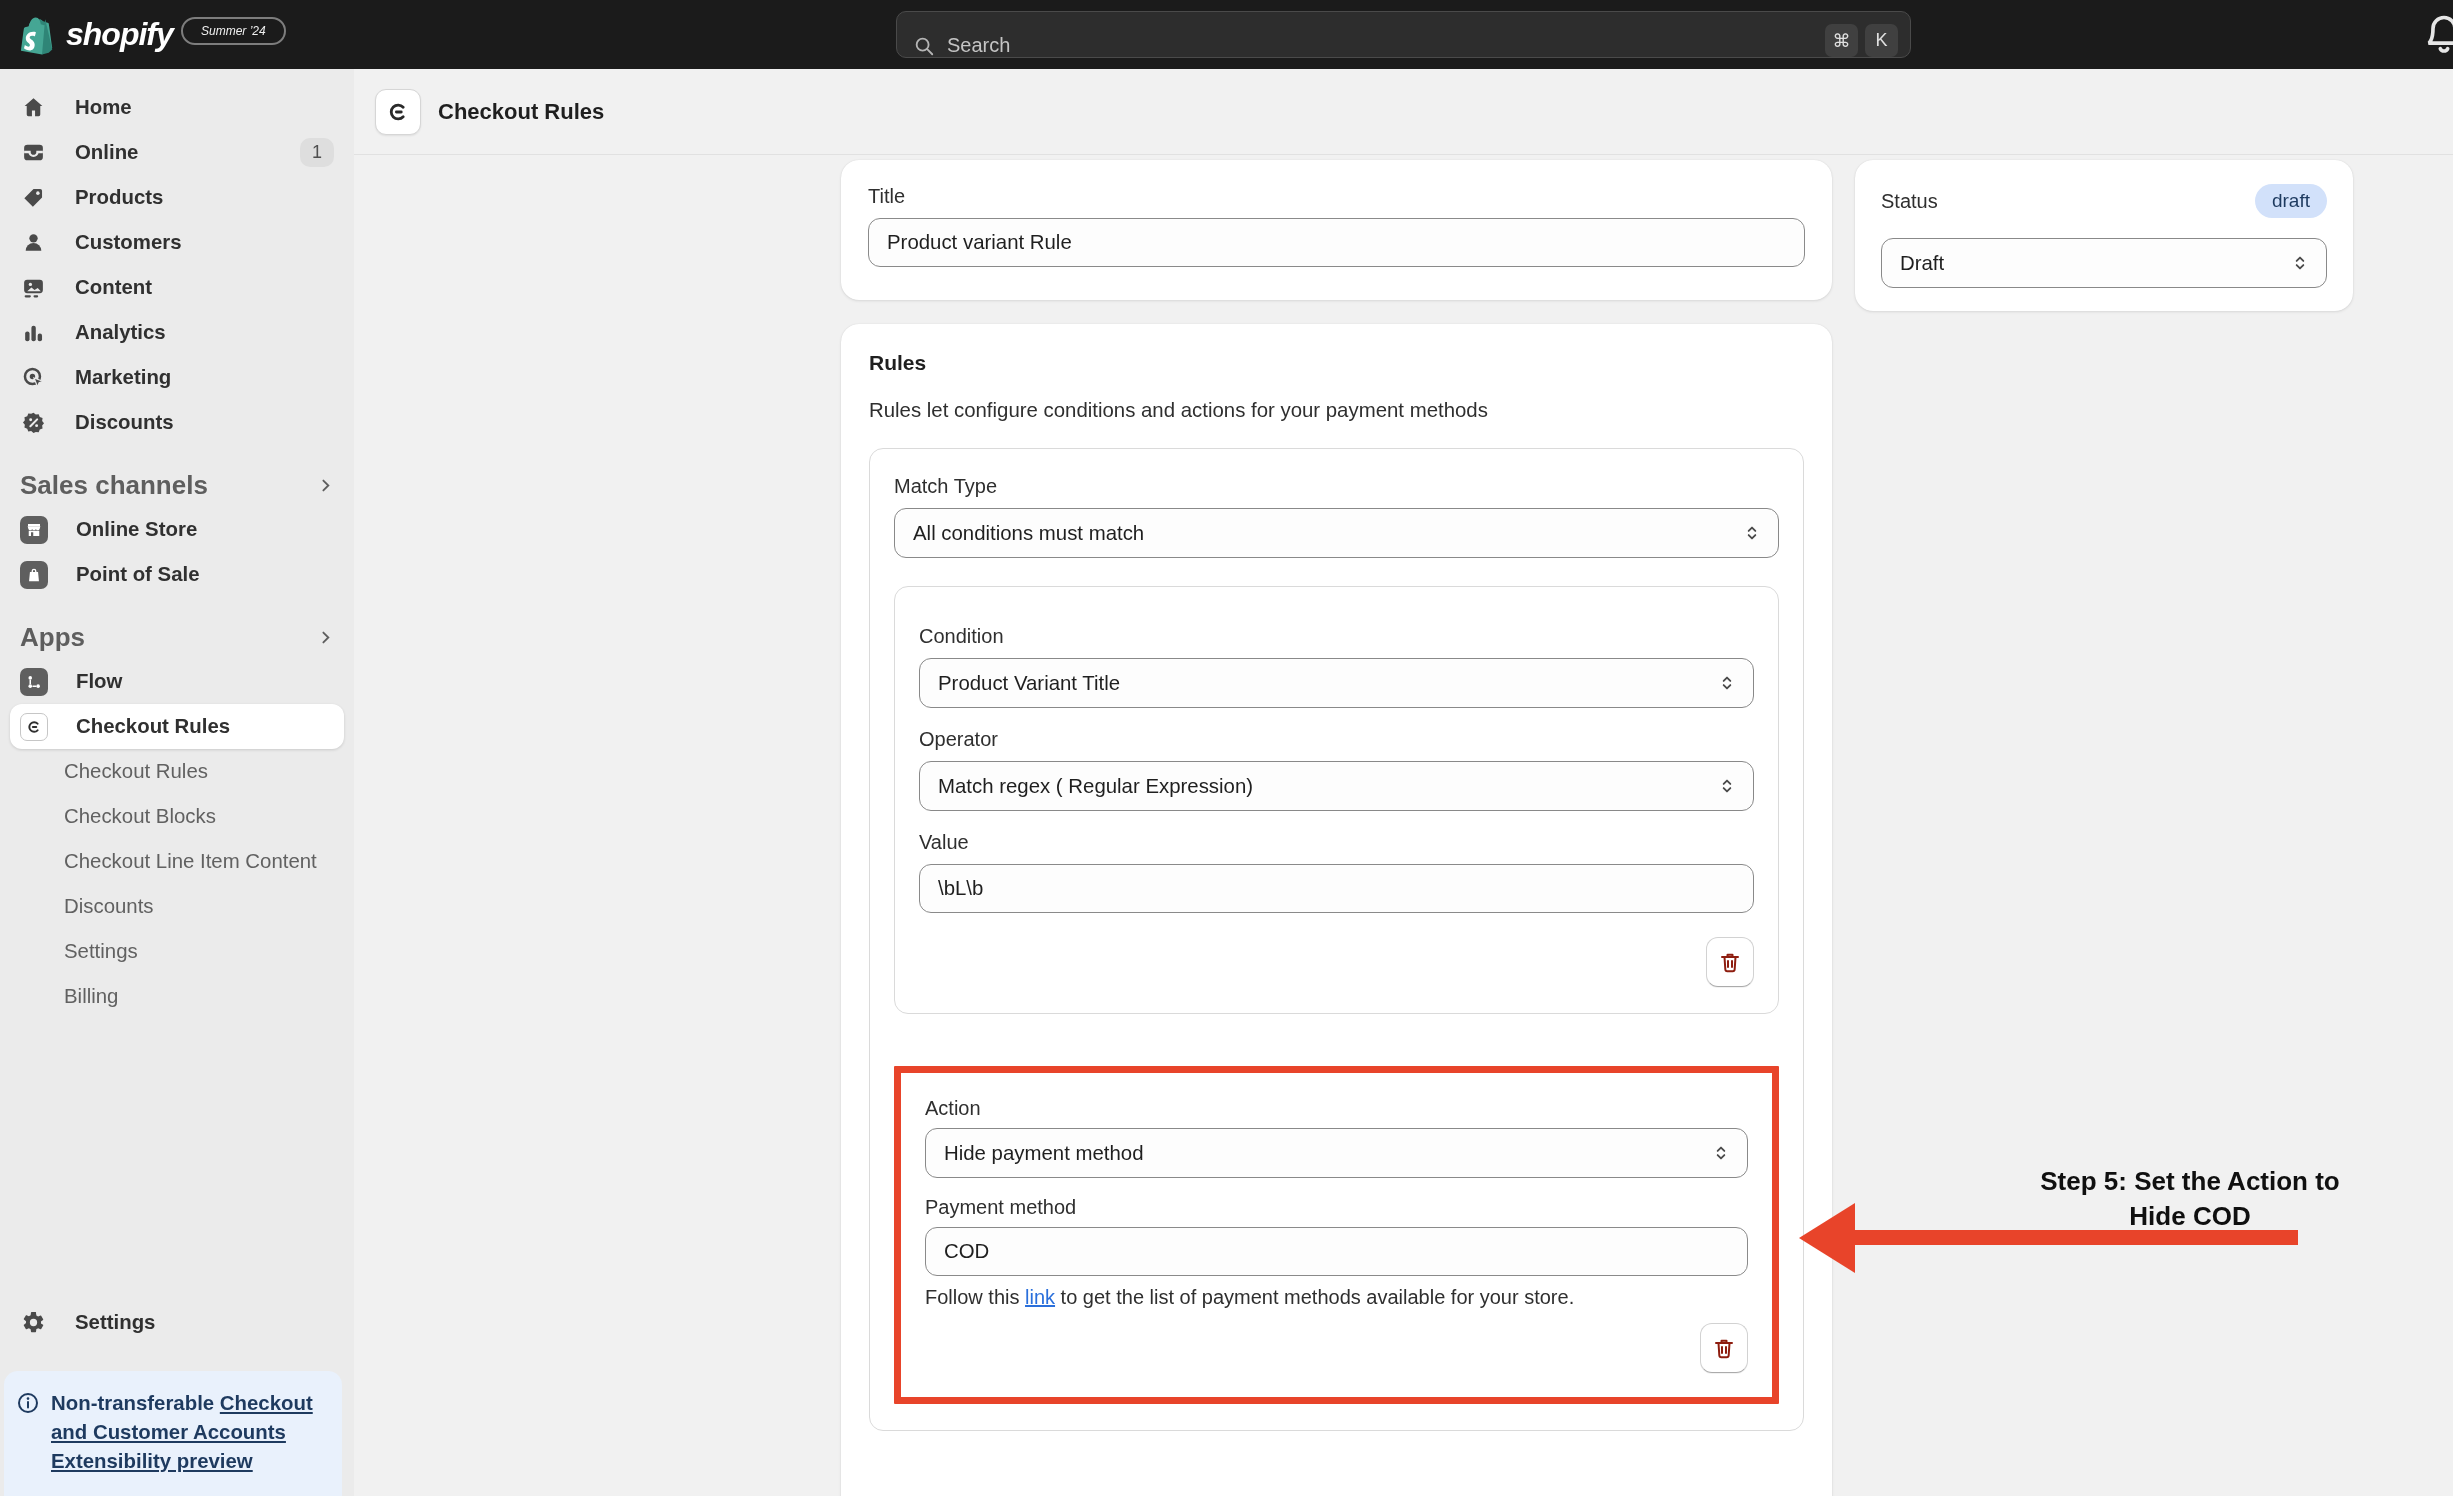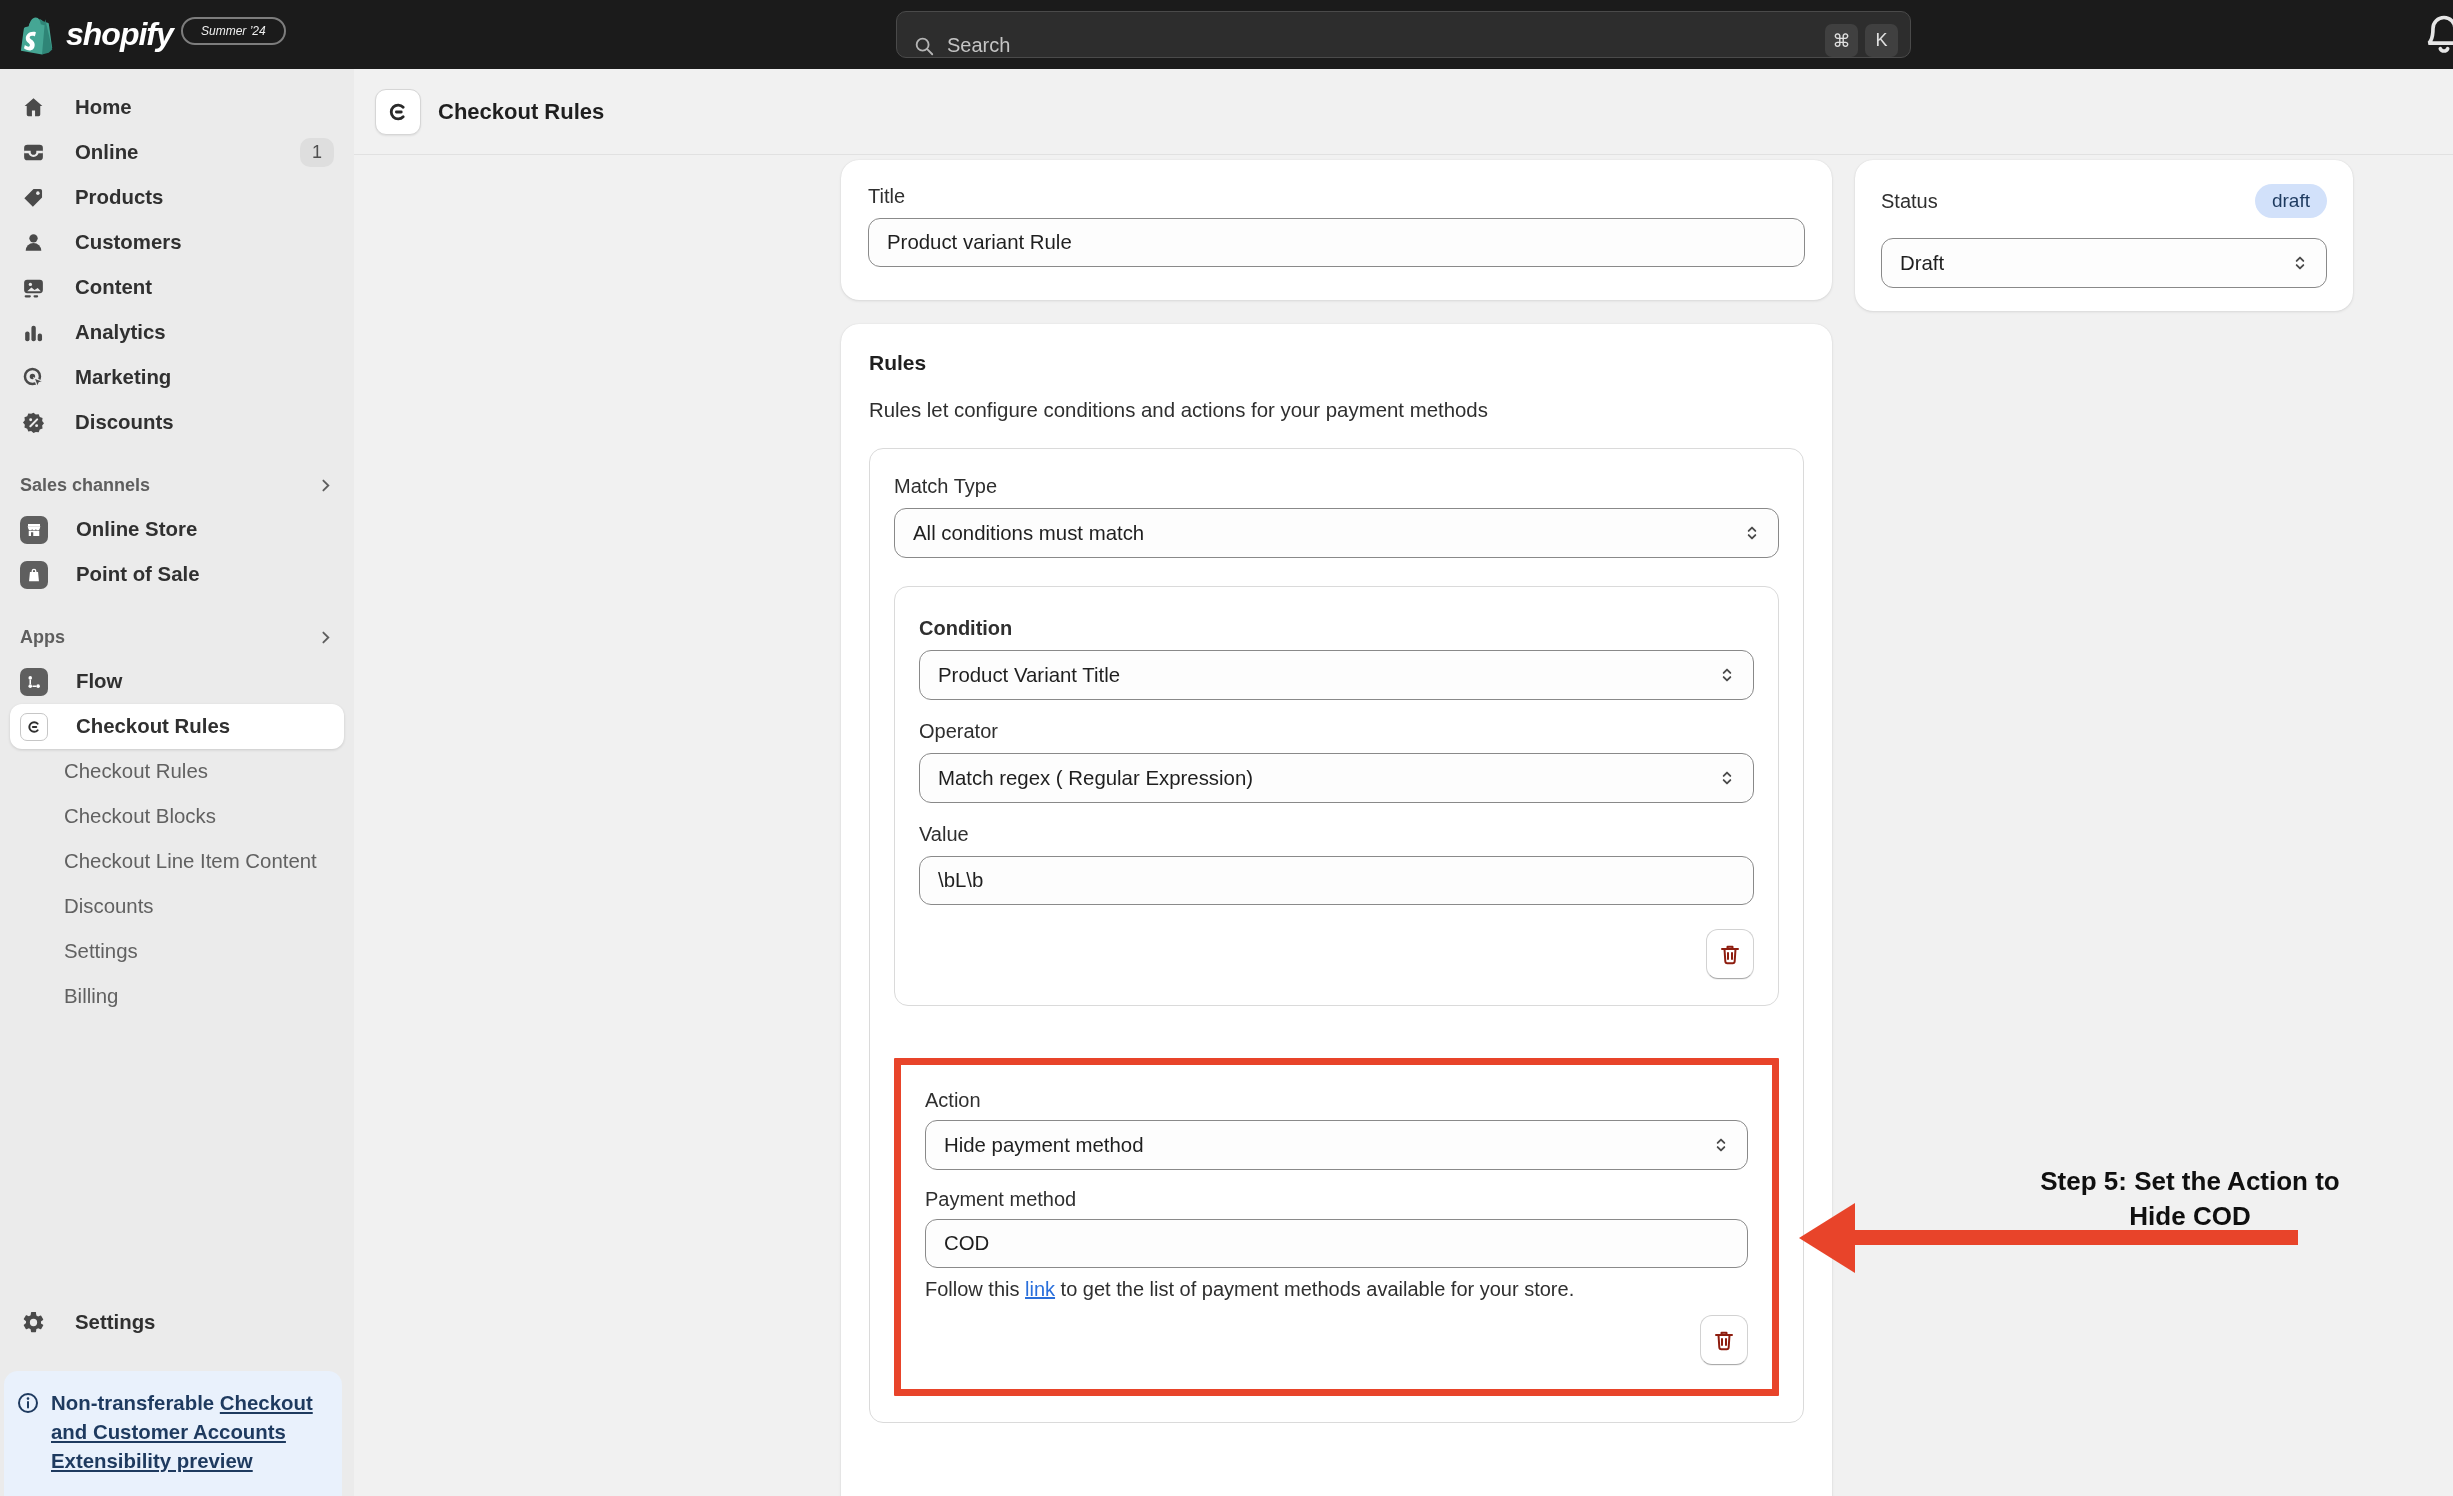--- a/index.html
+++ b/index.html
@@ -22,21 +22,21 @@
   
   .app { display:flex; padding-top:69px; height:1496px; }
   .sidebar { width:354px; flex-shrink:0; background:#ebebeb; display:flex; flex-direction:column; padding-top:16px; position:relative; }
   .main { flex:1; position:relative; background:#f1f1f1; }
 
   
   .nav-row { height:45px; margin:0 10px; padding:0 10px; display:flex; align-items:center; gap:28px; border-radius:12px; font-size:20.4px; font-weight:600; color:#303030; cursor:pointer; }
   .nav-ic { width:27px; height:27px; display:flex; align-items:center; justify-content:center; color:#4a4a4a; flex-shrink:0; }
   .nav-ic svg { width:25px; height:25px; }
   .count-badge { margin-left:auto; background:#dedede; color:#4f4f4f; border-radius:10px; padding:4px 12px; font-size:18px; font-weight:500; }
-  .section-head { margin:20px 10px 2px; padding:0 10px; height:40px; display:flex; align-items:center; justify-content:space-between; color:#5e5e5e; font-size:18px; font-weight:700; }
+  .section-head { margin:20px 10px 2px; padding:0 10px; height:40px; display:flex; align-items:center; justify-content:space-between; color:#5e5e5e; font-size:26px; font-weight:700; }
   .section-head svg { width:17px; height:17px; color:#5e5e5e; }
   .tile { width:28px; height:28px; border-radius:7px; background:#5f5f5f; display:flex; align-items:center; justify-content:center; flex-shrink:0; }
   .tile svg { width:18px; height:18px; color:#fff; }
   .tile.light { background:#fff; border:1.5px solid #c6c6c6; }
   .tile.light svg { color:#2f2f2f; }
   .nav-row.selected { background:#fff; box-shadow:0 1px 3px rgba(0,0,0,.14); font-weight:700; }
   .sub-row { height:45px; margin:0 10px; padding:0 10px 0 54px; display:flex; align-items:center; border-radius:12px; font-size:20.4px; font-weight:400; color:#616161; cursor:pointer; }
   .side-spacer { flex:1; }
   .notice { margin:26px 12px 0 4px; background:#e9f1fc; border-radius:14px 14px 0 0; padding:18px 14px 20px 12px; display:flex; gap:11px; color:#1e3a5f; font-size:20.4px; font-weight:600; line-height:1.42; }
   .notice svg { width:24px; height:24px; flex-shrink:0; margin-top:2px; }
@@ -61,21 +61,21 @@
 
   .status-head { display:flex; align-items:center; justify-content:space-between; }
   .draft-badge { background:#d2e1fa; color:#1d3a5f; border-radius:994px; padding:6px 17px; font-size:19px; font-weight:500; }
   .status-card .select { margin-top:20px; }
 
   .rules-h { font-size:21px; font-weight:700; color:#1f1f1f; margin-bottom:24px; }
   .rules-desc { font-size:20.4px; color:#2f2f2f; margin-bottom:26px; }
   .group-box { border:1px solid #dadada; border-radius:14px; padding:26px 24px; }
   .cond-box { border:1px solid #dadada; border-radius:14px; margin-top:28px; padding:26px 24px; }
   .cond-box .field-label { margin-top:20px; }
-  .cond-box .field-label:first-child { margin-top:4px;font-weight:bold; }
+  .cond-box .field-label:first-child { margin-top:12px; }
   .del-row { display:flex; justify-content:flex-end; margin-top:24px; }
   .icon-btn { width:48px; height:50px; background:#fff; border:1px solid #d2d2d2; border-bottom-color:#ababab; border-radius:12px; display:flex; align-items:center; justify-content:center; cursor:pointer; box-shadow:0 1px 0 rgba(0,0,0,.05); }
   .icon-btn svg { width:24px; height:24px; color:#8e1d0f; }
   .add-btn { margin-top:30px; width:100%; height:52px; background:#fff; border:1px solid #cfcfcf; border-bottom-color:#a9a9a9; border-radius:12px; display:flex; align-items:center; justify-content:center; gap:11px; font-size:20.4px; font-weight:700; color:#262626; cursor:pointer; box-shadow:0 1px 0 rgba(0,0,0,.06); font-family:inherit; }
   .add-btn svg { width:23px; height:23px; color:#2f2f2f; }
 
   .action-box { margin-top:52px; border:7px solid #e8442a; border-radius:1px; padding:24px; background:#fff; }
   .action-box .label2 { margin-top:18px; margin-bottom:8px; }
   .action-box .field-label { margin-bottom:8px; }
   .help-text { margin-top:10px; font-size:20px; color:#2f2f2f; }

